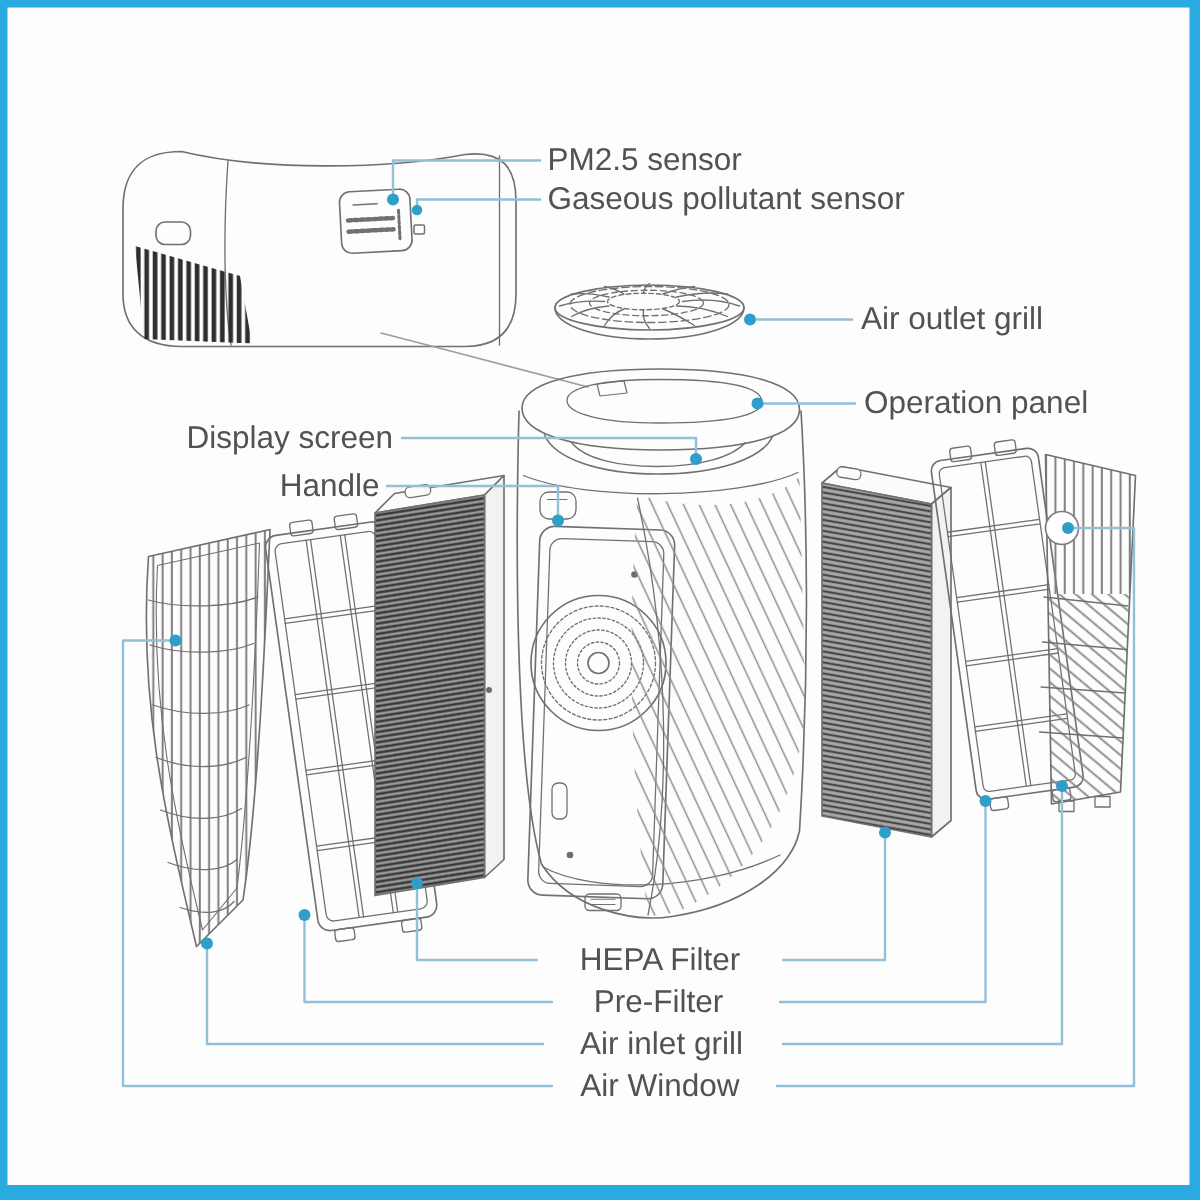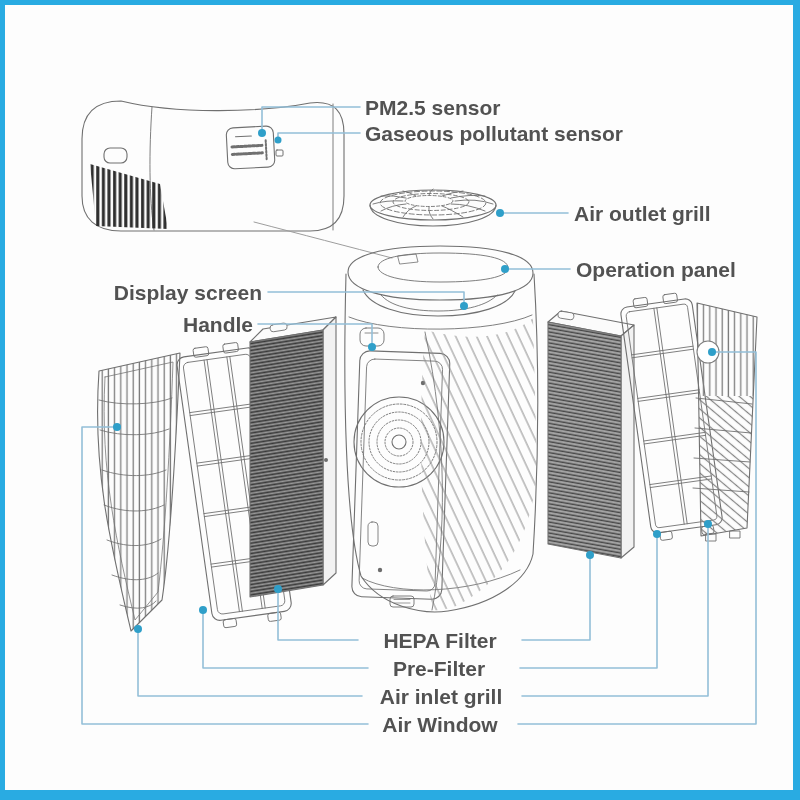--- a/index.html
+++ b/index.html
@@ -16,21 +16,21 @@
   }
   svg{position:absolute;left:0;top:0;display:block;}
   text{
     font-family:"Liberation Sans", sans-serif;
     font-size:21px;
   }
 </style>
 </head>
 <body>
 
-<div class="page" style="border-color: rgb(41, 171, 226); font-weight: bold;">
+<div class="page" style="border-color: rgb(41, 171, 226);">
 <svg width="788" height="785" viewBox="5 5 788 785">
   <defs>
     <pattern id="pSlatV" width="6.2" height="8" patternUnits="userSpaceOnUse">
       <path d="M3,0 V8" stroke="#7d7d7d" stroke-width="1.3"></path>
     </pattern>
     <pattern id="pSlatVDark" width="5.6" height="8" patternUnits="userSpaceOnUse">
       <path d="M2.6,0 V8" stroke="#2e2e2e" stroke-width="3.1"></path>
     </pattern>
     <pattern id="pHepa" width="8" height="3.4" patternUnits="userSpaceOnUse" patternTransform="rotate(-9)">
       <rect width="8" height="3.4" fill="#989898"></rect>

